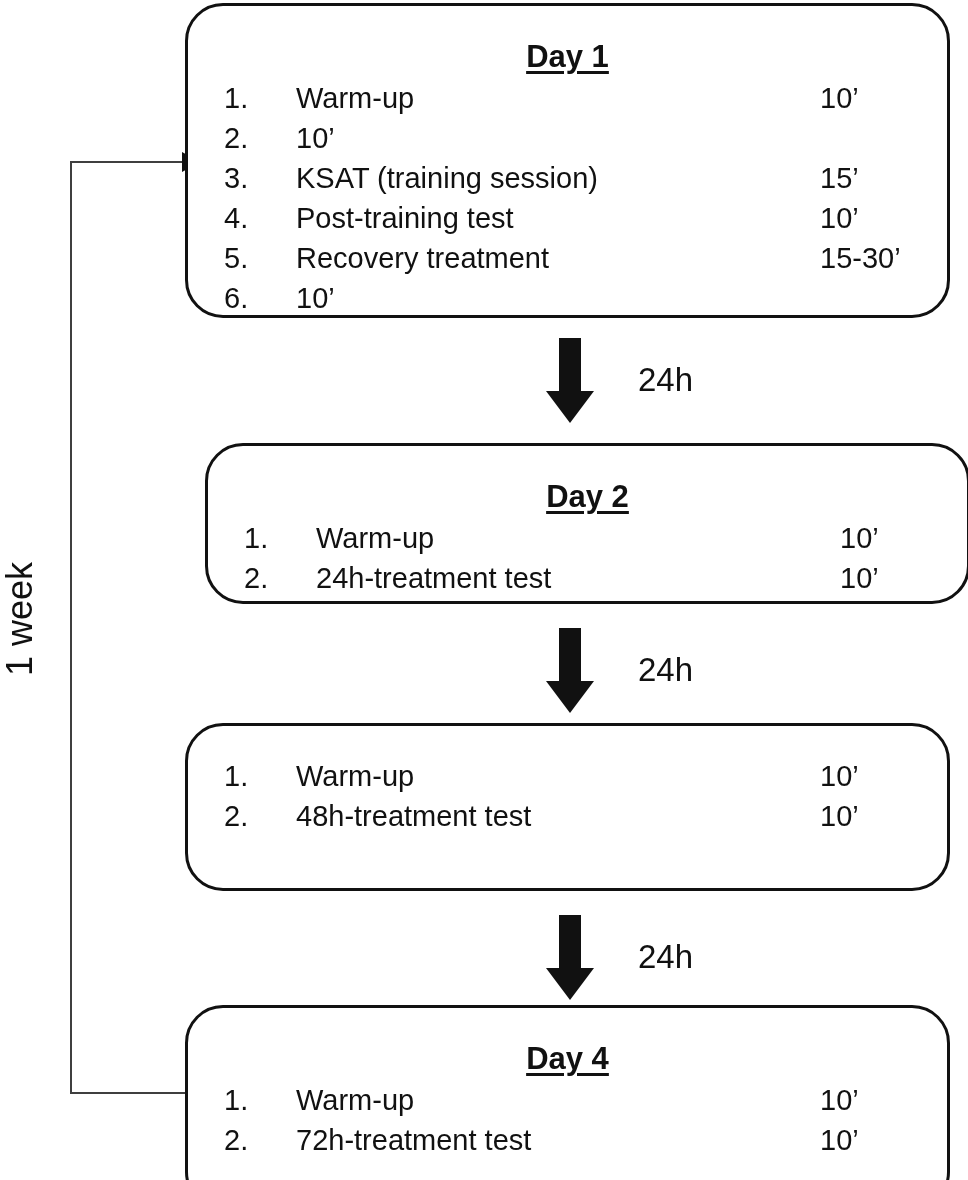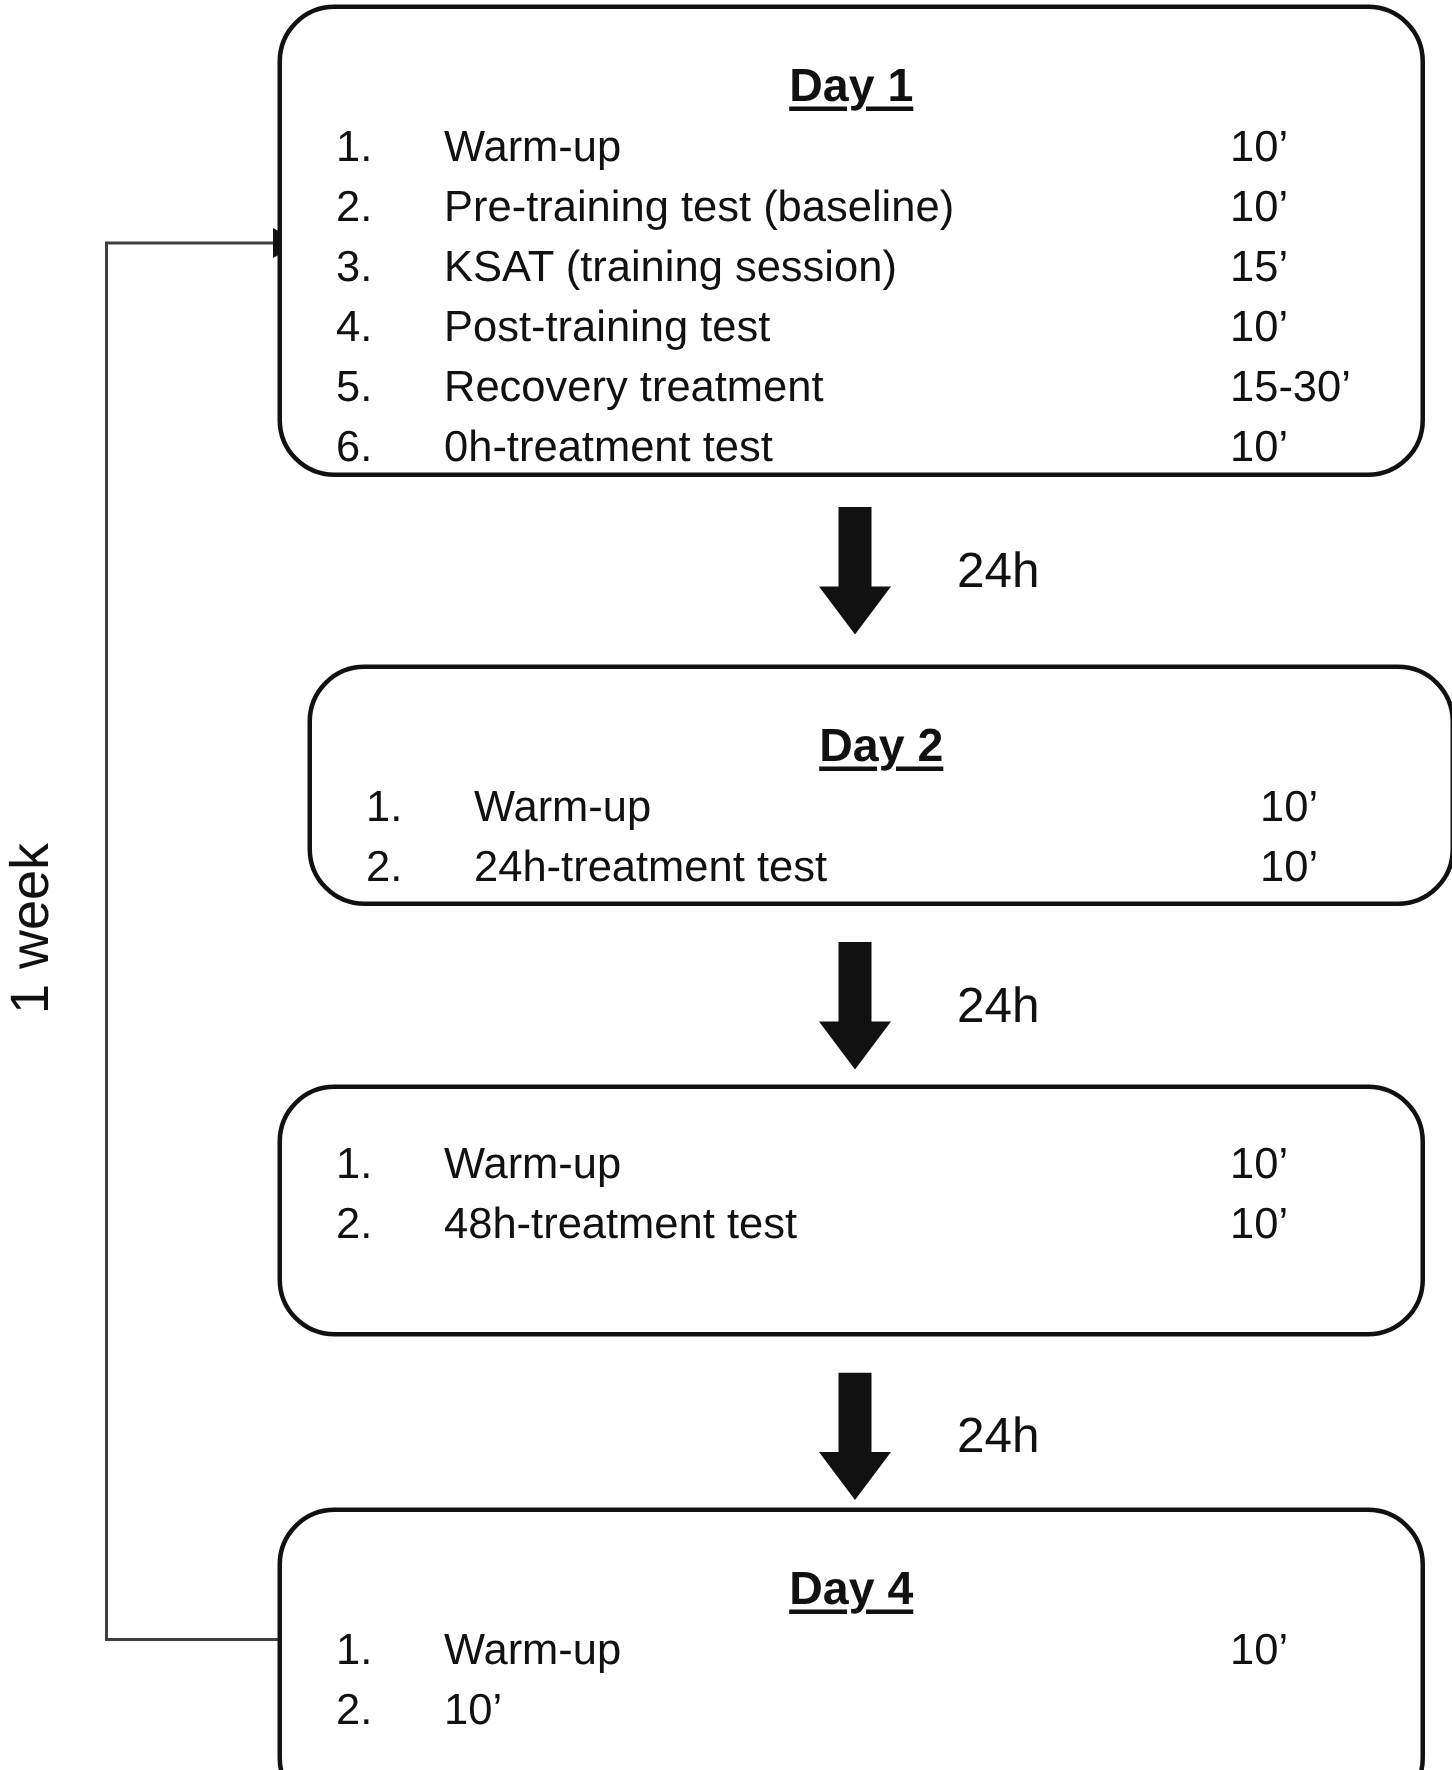--- a/index.html
+++ b/index.html
@@ -111,41 +111,39 @@
 
   <section class="day-box" id="day1-box">
     <h2 class="day-title">Day 1</h2>
     <div class="row">
       <span class="num">1.</span>
       <span class="lbl">Warm-up</span>
       <span class="dur">10’</span>
     </div>
     <div class="row">
       <span class="num">2.</span>
-      <span class="lbl">Pre-training test (baseline)</span>
       <span class="dur">10’</span>
     </div>
     <div class="row">
       <span class="num">3.</span>
       <span class="lbl">KSAT (training session)</span>
       <span class="dur">15’</span>
     </div>
     <div class="row">
       <span class="num">4.</span>
       <span class="lbl">Post-training test</span>
       <span class="dur">10’</span>
     </div>
     <div class="row">
       <span class="num">5.</span>
       <span class="lbl">Recovery treatment</span>
       <span class="dur">15-30’</span>
     </div>
     <div class="row">
       <span class="num">6.</span>
-      <span class="lbl">0h-treatment test</span>
       <span class="dur">10’</span>
     </div>
   </section>
 
   <svg class="flow-arrow" id="flow-arrow-1" viewBox="0 0 48 85" xmlns="http://www.w3.org/2000/svg">
     <rect x="13" y="0" width="22" height="55" fill="#111111"></rect>
     <polygon points="0,53 48,53 24,85" fill="#111111"></polygon>
   </svg>
   <div class="arrow-label" id="arrow-label-1">24h</div>
 
@@ -190,17 +188,18 @@
 
   <section class="day-box" id="day4-box">
     <h2 class="day-title">Day 4</h2>
     <div class="row">
       <span class="num">1.</span>
       <span class="lbl">Warm-up</span>
       <span class="dur">10’</span>
     </div>
     <div class="row">
       <span class="num">2.</span>
+      <span class="lbl">72h-treatment test</span>
       <span class="dur">10’</span>
     </div>
   </section>
 
 </div>
 
 </body></html>

